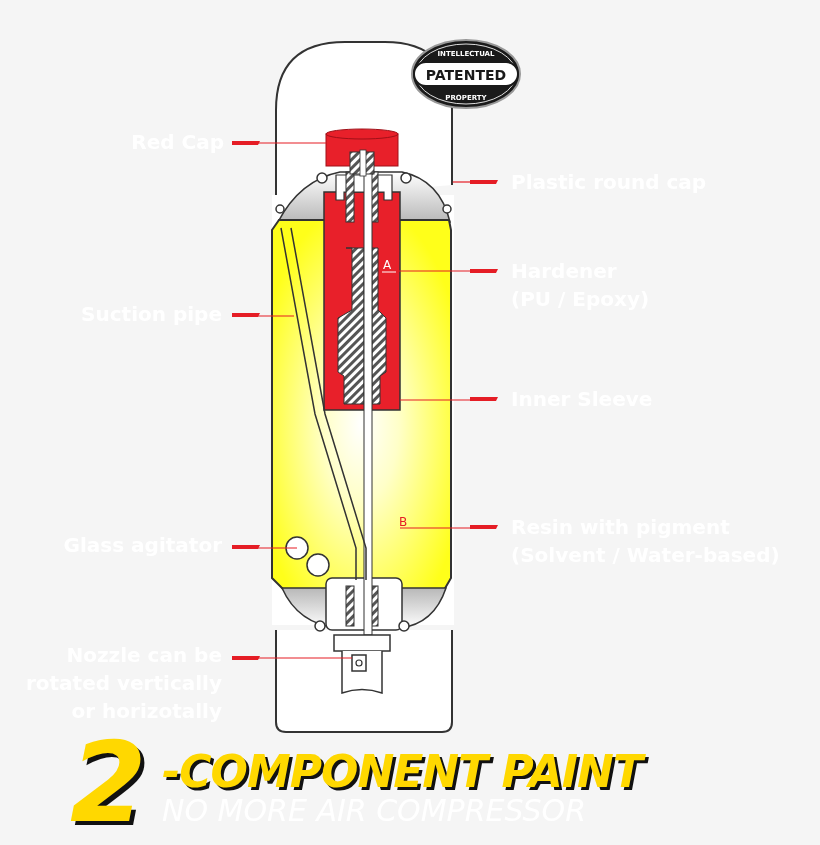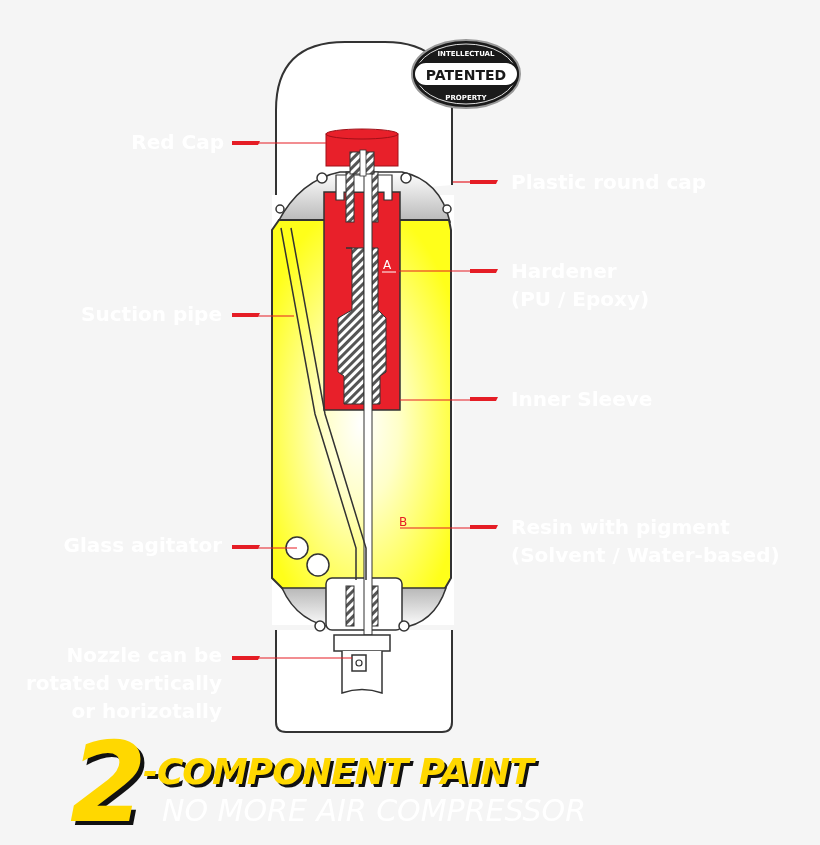--- a/index.html
+++ b/index.html
@@ -3,21 +3,21 @@
 <meta charset="utf-8">
 <style>
   html, body { margin:0; padding:0; }
   body { width:820px; height:845px; background:#f5f5f5; position:relative; overflow:hidden; font-family:"DejaVu Sans", sans-serif; }
   #diagram { position:absolute; left:0; top:0; width:820px; height:845px; }
   .label { position:absolute; color:#ffffff; font-weight:bold; font-size:20px; line-height:28px; white-space:nowrap; font-family:"DejaVu Sans", sans-serif; }
   .label.right { text-align:right; }
   .label.left { text-align:left; }
   .title-wrap { position:absolute; left:70px; top:738px; width:580px; height:100px; }
   .big2 { position:absolute; left:0; top:-10px; font-family:"DejaVu Sans", sans-serif; font-weight:bold; font-size:110px; line-height:110px; color:#ffd800; font-style:italic; text-shadow:4px 4px 0 #111; letter-spacing:-4px; }
-  .title-main { position:absolute; left:73px; top:14px; font-family:"DejaVu Sans", sans-serif; font-weight:bold; font-style:italic; font-size:36px; line-height:40px; color:#ffd800; text-shadow:3px 3px 0 #111; letter-spacing:-1px; white-space:nowrap; }
+  .title-main { position:absolute; left:92px; top:14px; font-family:"DejaVu Sans", sans-serif; font-weight:bold; font-style:italic; font-size:44px; line-height:40px; color:#ffd800; text-shadow:3px 3px 0 #111; letter-spacing:-1px; white-space:nowrap; }
   .title-sub { position:absolute; left:92px; top:56px; font-family:"DejaVu Sans", sans-serif; font-style:italic; font-size:30px; line-height:34px; color:#ffffff; white-space:nowrap; letter-spacing:0px; }
 </style>
 </head>
 <body>
 
 <svg id="diagram" viewBox="0 0 820 845" xmlns="http://www.w3.org/2000/svg">
   <defs>
     <radialGradient id="yellowGrad" cx="0.5" cy="0.55" r="0.6">
       <stop offset="0" stop-color="#ffffff"></stop>
       <stop offset="0.35" stop-color="#ffffc8"></stop>

